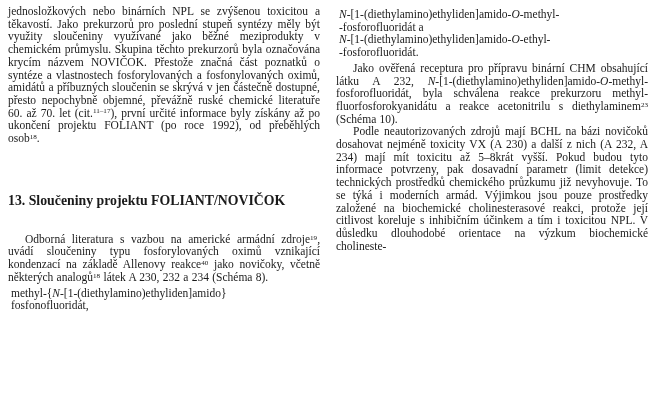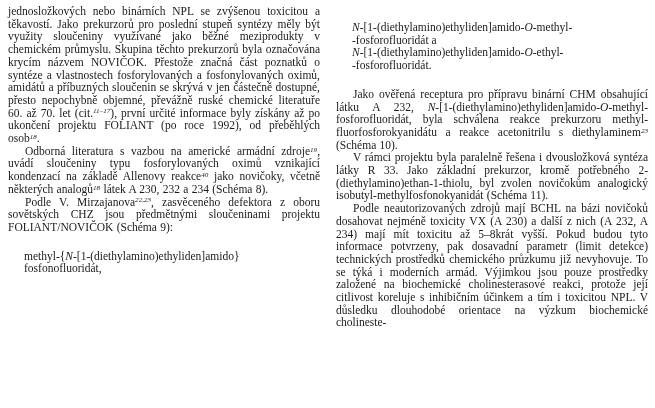--- a/index.html
+++ b/index.html
@@ -31,67 +31,65 @@
   }
   .para {
     margin: 0;
     text-align: justify;
     word-spacing: 0.4px;
   }
   .para.indent {
     text-indent: 17px;
   }
   .chem {
-    margin: 16px;
+    margin: 3px;
     text-align: left;
     white-space: pre-line;
   }
   .section-heading {
     margin: 47px 0 24px 0;
     font-size: 13.8px;
     line-height: 17px;
     font-weight: bold;
     text-align: left;
   }
   sup {
     font-size: 0.62em;
     line-height: 0;
     vertical-align: baseline;
     position: relative;
     top: -0.45em;
-    font-style: italic;
   }
   i {
     font-style: italic;
   }
 </style>
 </head>
 <body>
 
 <div class="page">
 
   <div class="column">
     <p class="para">jednosložkových nebo binárních NPL se zvýšenou toxicitou a těkavostí. Jako prekurzorů pro poslední stupeň syntézy měly být využity sloučeniny využívané jako běžné meziprodukty v chemickém průmyslu. Skupina těchto prekurzorů byla označována krycím názvem NOVIČOK. Přestože značná část poznatků o syntéze a vlastnostech fosforylovaných a fosfonylovaných oximů, amidátů a příbuzných sloučenin se skrývá v jen částečně dostupné, přesto nepochybně objemné, převážně ruské chemické literatuře 60. až 70. let (cit.<sup>11–17</sup>), první určité informace byly získány až po ukončení projektu FOLIANT (po roce 1992), od přeběhlých osob<sup>18</sup>.</p>
 
+    <h2 class="section-heading">13. Sloučeniny projektu FOLIANT/NOVIČOK</h2>
 
     <p class="para indent">Odborná literatura s vazbou na americké armádní zdroje<sup>19</sup>, uvádí sloučeniny typu fosforylovaných oximů vznikající kondenzací na základě Allenovy reakce<sup>40</sup> jako novičoky, včetně některých analogů<sup>18</sup> látek A 230, 232 a 234 (Schéma 8).</p>
 
-    <p class="para indent">Podle V. Mirzajanova<sup>22,23</sup>, zasvěceného defektora z oboru sovětských CHZ jsou předmětnými sloučeninami projektu FOLIANT/NOVIČOK (Schéma 9):</p>
 
     <p class="chem">methyl-{<i>N</i>-[1-(diethylamino)ethyliden]amido}
 fosfonofluoridát,</p>
   </div>
 
   <div class="column">
     <p class="chem"><i>N</i>-[1-(diethylamino)ethyliden]amido-<i>O</i>-methyl-
 -fosforofluoridát a
 <i>N</i>-[1-(diethylamino)ethyliden]amido-<i>O</i>-ethyl-
 -fosforofluoridát.</p>
 
     <p class="para indent">Jako ověřená receptura pro přípravu binární CHM obsahující látku A 232, <i>N</i>-[1-(diethylamino)ethyliden]amido-<i>O</i>-methyl-fosforofluoridát, byla schválena reakce prekurzoru methyl-fluorfosforokyanidátu a reakce acetonitrilu s diethylaminem<sup>23</sup> (Schéma 10).</p>
 
 
-    <p class="para indent">V rámci projektu byla paralelně řešena i dvousložková syntéza látky R 33. Jako základní prekurzor, kromě potřebného 2-(diethylamino)ethan-1-thiolu, byl zvolen novičokům analogický isobutyl-methylfosfonokyanidát (Schéma 11).</p>
 
     <p class="para indent">Podle neautorizovaných zdrojů mají BCHL na bázi novičoků dosahovat nejméně toxicity VX (A 230) a další z nich (A 232, A 234) mají mít toxicitu až 5–8krát vyšší. Pokud budou tyto informace potvrzeny, pak dosavadní parametr (limit detekce) technických prostředků chemického průzkumu již nevyhovuje. To se týká i moderních armád. Výjimkou jsou pouze prostředky založené na biochemické cholinesterasové reakci, protože její citlivost koreluje s inhibičním účinkem a tím i toxicitou NPL. V důsledku dlouhodobé orientace na výzkum biochemické cholineste-</p>
   </div>
 
 </div>
 
 </body></html>

